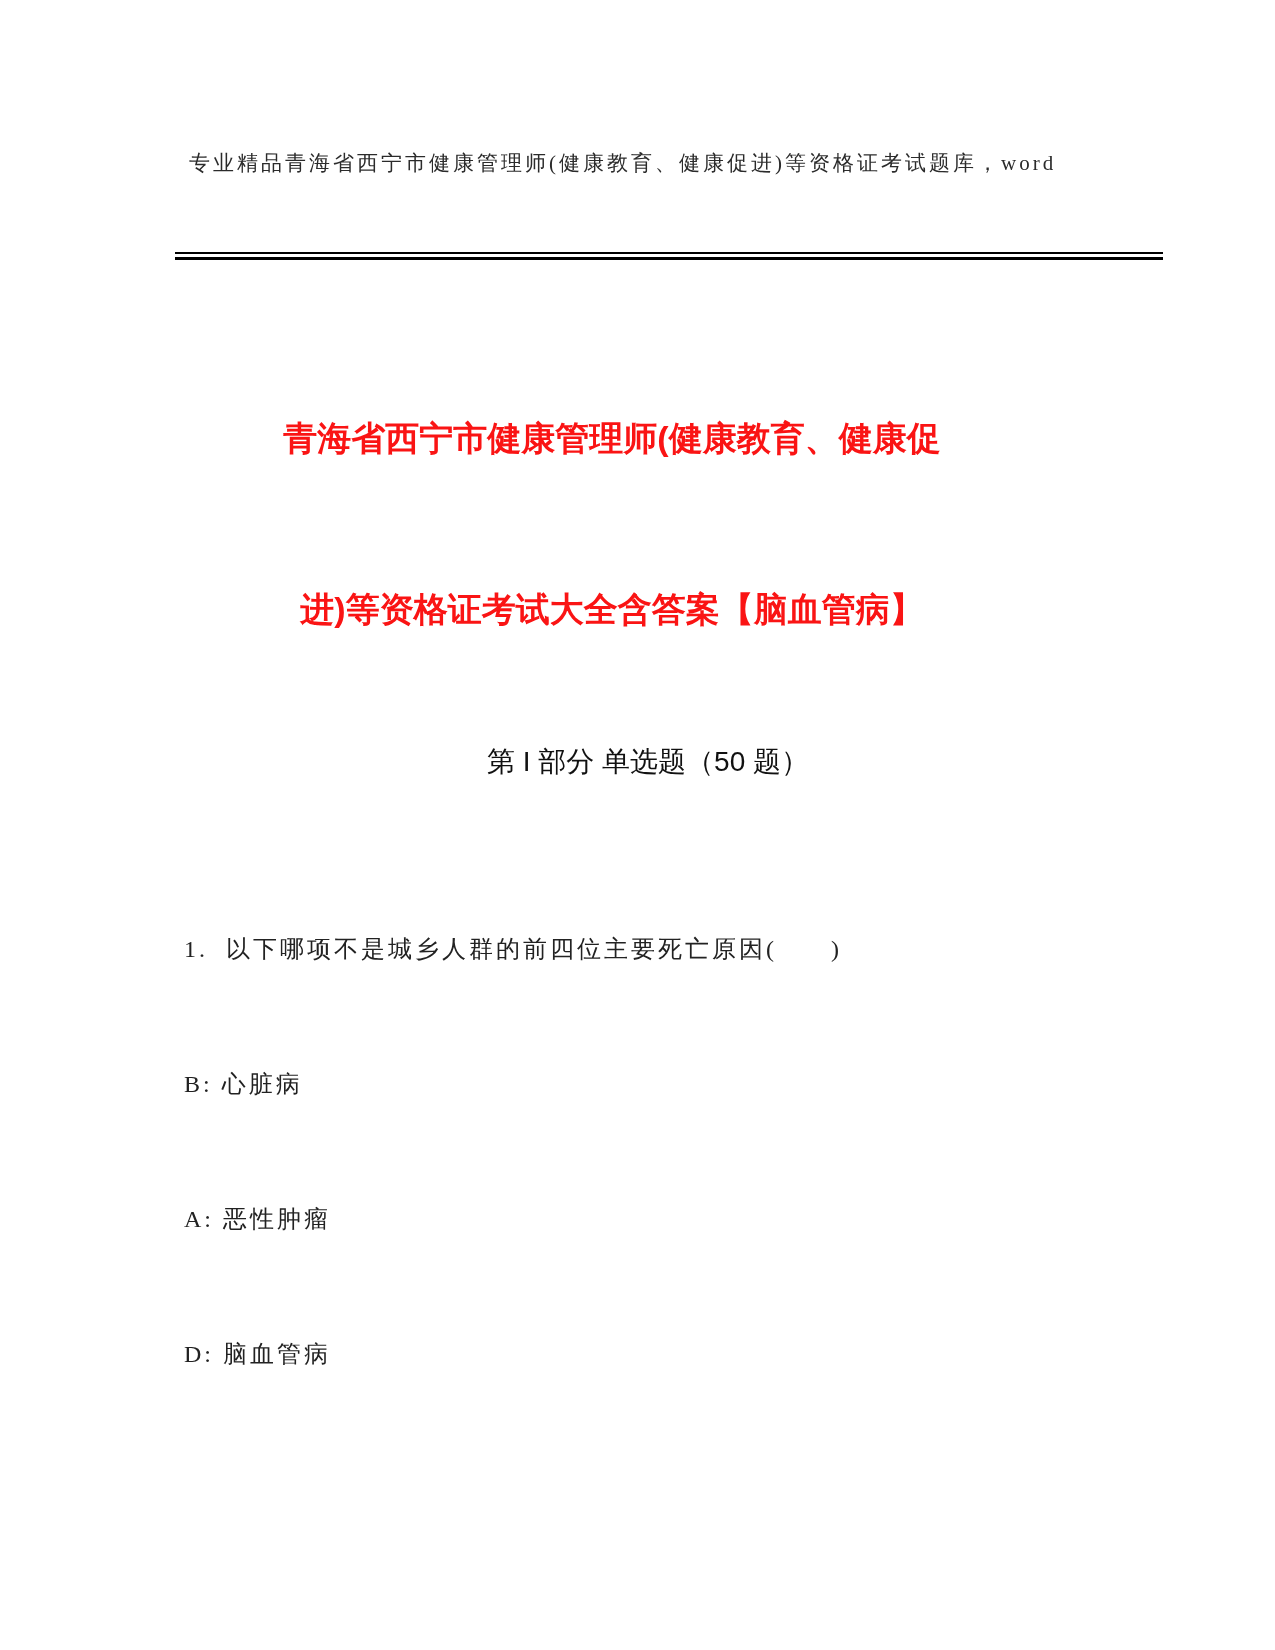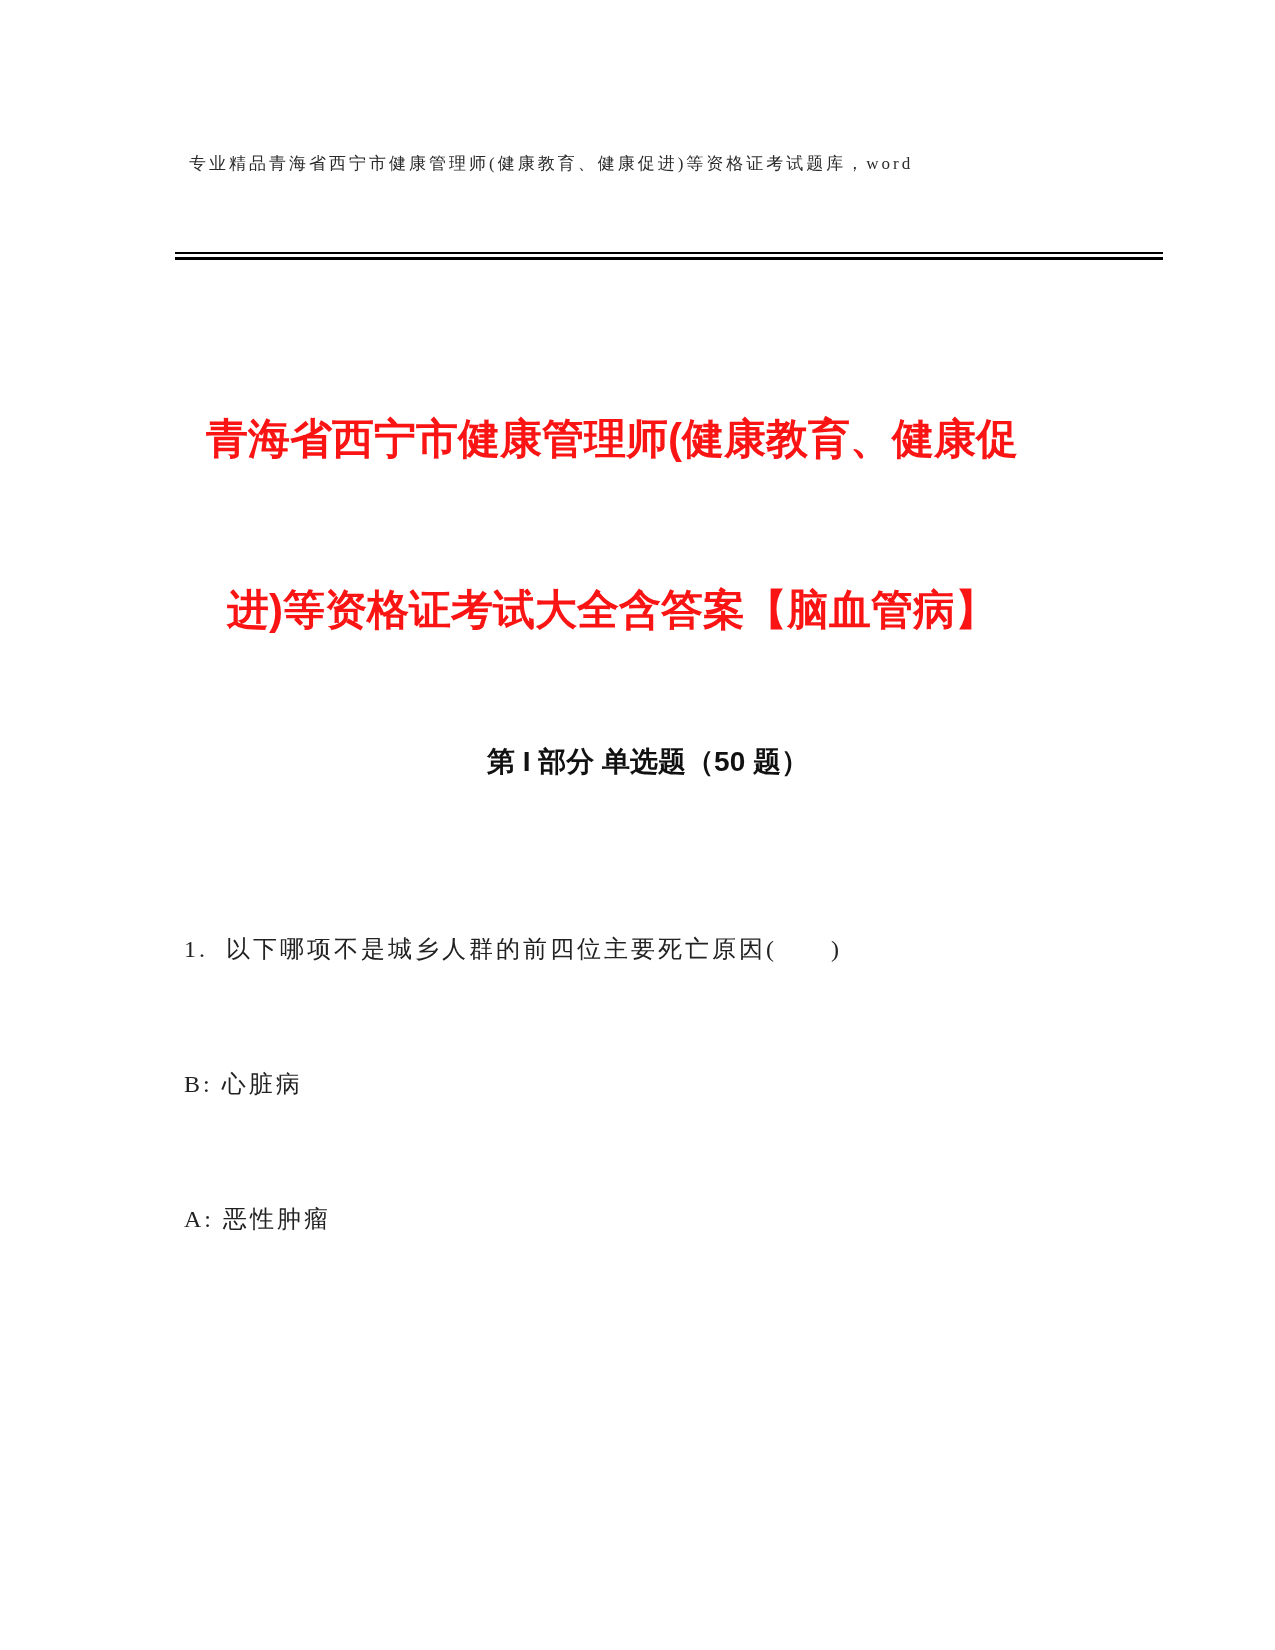--- a/index.html
+++ b/index.html
@@ -9,51 +9,51 @@
     height: 1650px;
     padding-top: 71px;
     box-sizing: border-box;
     font-family: "Liberation Serif", "DejaVu Serif", serif;
     color: #222222;
     overflow: hidden;
   }
   .header-note {
     margin-left: 189px;
     margin-right: 120px;
-    font-size: 17px;
+    font-size: 21px;
     line-height: 37px;
     letter-spacing: 3px;
     color: #2b2b2b;
     white-space: pre-wrap;
   }
   .rule {
     margin-left: 175px;
     width: 988px;
     height: 3px;
     margin-top: 33px;
     border-top: 2px solid #000000;
     border-bottom: 3px solid #000000;
   }
   .doc-title {
     margin: 36px 0 0 175px;
     width: 874px;
     text-align: center;
     font-family: "Liberation Sans", "DejaVu Sans", sans-serif;
     font-weight: bold;
-    font-size: 42px;
+    font-size: 34px;
     line-height: 57px;
     color: #fa1414;
     white-space: pre-wrap;
   }
   .section-heading {
     margin: 47px 0 0 175px;
     width: 946px;
     text-align: center;
     font-family: "Liberation Sans", "DejaVu Sans", sans-serif;
-    font-weight: 700;
+    font-weight: 400;
     font-size: 28px;
     line-height: 40px;
     color: #111111;
     white-space: pre-wrap;
   }
   .question {
     margin-left: 184px;
     margin-right: 100px;
     font-size: 24px;
     line-height: 45px;
@@ -75,14 +75,15 @@
   <div>青海省西宁市健康管理师(健康教育、健康促</div>
   <div>进)等资格证考试大全含答案【脑血管病】</div>
 </div>
 
 <div class="section-heading">第 I 部分 单选题（50 题）</div>
 
 <section class="question q1">
   <div>1.  以下哪项不是城乡人群的前四位主要死亡原因(      )</div>
   <div>B: 心脏病</div>
   <div>A: 恶性肿瘤</div>
+  <div>D: 脑血管病</div>
   
 </section>
 
 </body></html>

